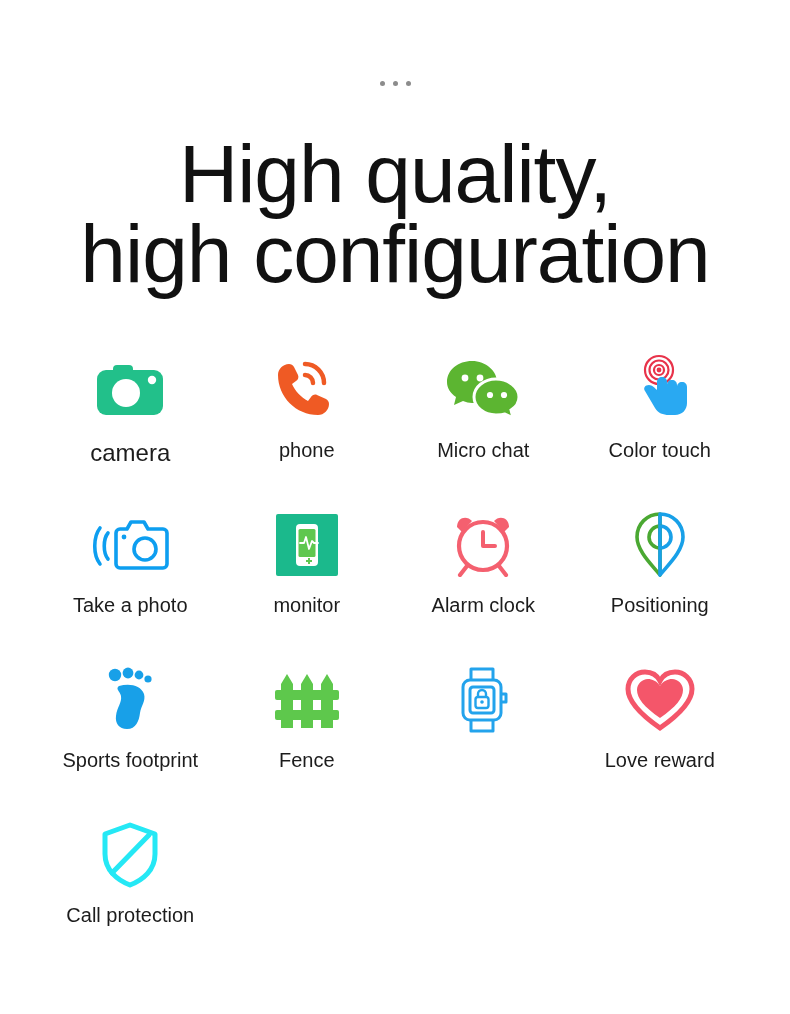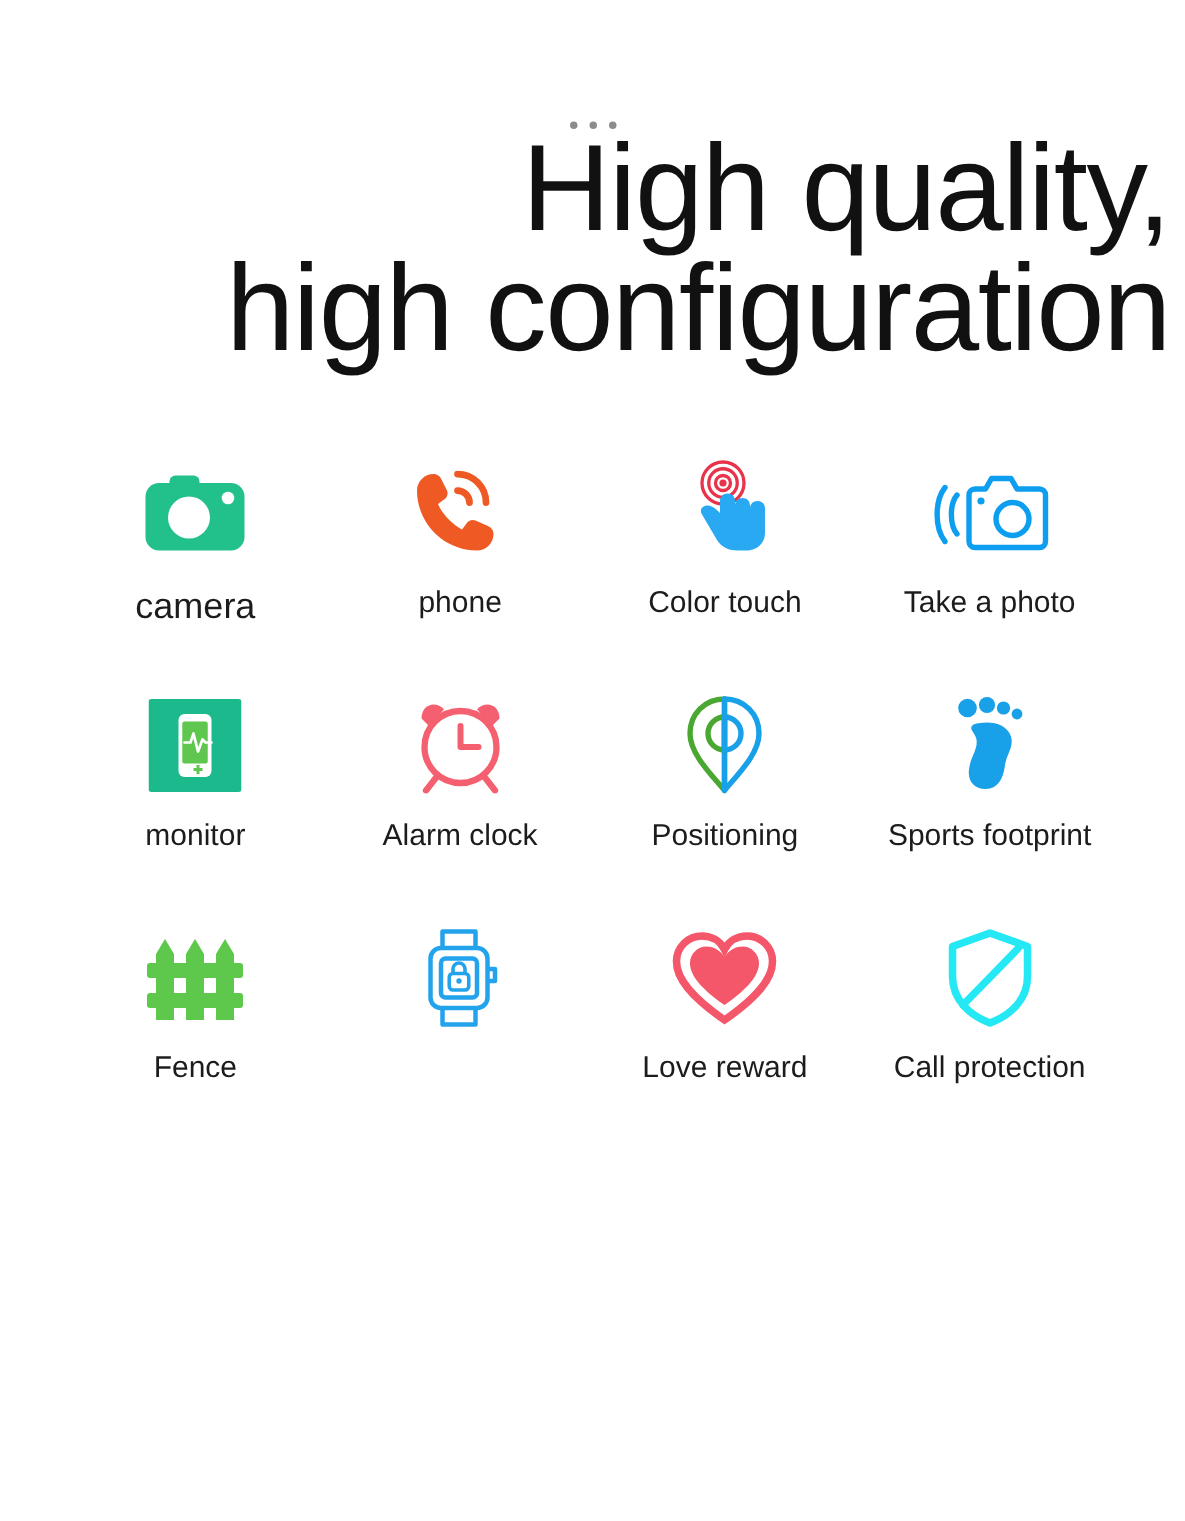--- a/index.html
+++ b/index.html
@@ -34,27 +34,28 @@
   .dots i {
     display: block;
     width: 5px;
     height: 5px;
     border-radius: 50%;
     background: #8c8c8c;
   }
 
   
   .headline {
-    text-align: right;
+    text-align: center;
     font-family: "Liberation Sans", sans-serif;
     font-weight: 400;
     font-size: 82px;
     line-height: 0.98;
     letter-spacing: -1px;
     color: #111111;
+    margin-top: 48px;
     padding: 0 10px;
     white-space: pre-line;
   }
 
   
   .grid {
     margin-top: 52px;
     display: grid;
     grid-template-columns: repeat(4, 1fr);
     grid-auto-rows: 155px;
@@ -125,20 +126,33 @@
           <path d="M63 25 a30 30 0 0 0 -30 -30" opacity="0"></path>
         </g>
         <g fill="none" stroke="#ef5a24" stroke-width="4.5" stroke-linecap="round">
           <path d="M60 27 a27 27 0 0 0 -22 -26" opacity="0"></path>
         </g>
       </svg>
     </div>
     <div class="cell-label">phone</div>
   </div>
 
+  <div class="cell">
+    <div class="icon-wrap">
+      <svg width="76" height="62" viewBox="0 0 76 62">
+        <path d="M27 2C13 2 2 11 2 23c0 6 3 11 9 15l-2 8 9-4c3 1 6 2 9 2 14 0 25-10 25-21S41 2 27 2z" fill="#5cb531"></path>
+        <circle cx="20" cy="19" r="3.4" fill="#ffffff"></circle>
+        <circle cx="35" cy="19" r="3.4" fill="#ffffff"></circle>
+        <path d="M51 20C63 20 74 28 74 38c0 5-3 10-8 13l2 8-8-4c-3 1-6 1-9 1-12 0-22-8-22-18s10-18 22-18z" fill="#5cb531" stroke="#ffffff" stroke-width="3"></path>
+        <circle cx="45" cy="36" r="3.1" fill="#ffffff"></circle>
+        <circle cx="59" cy="36" r="3.1" fill="#ffffff"></circle>
+      </svg>
+    </div>
+    <div class="cell-label">Micro chat</div>
+  </div>
 
   <div class="cell">
     <div class="icon-wrap">
       <svg width="66" height="72" viewBox="0 0 66 72">
         <g fill="none" stroke="#e8334a" stroke-width="2.2">
           <circle cx="32" cy="16" r="14"></circle>
           <circle cx="32" cy="16" r="9.5"></circle>
           <circle cx="32" cy="16" r="5"></circle>
         </g>
         <circle cx="32" cy="16" r="2.4" fill="#e8334a"></circle>

